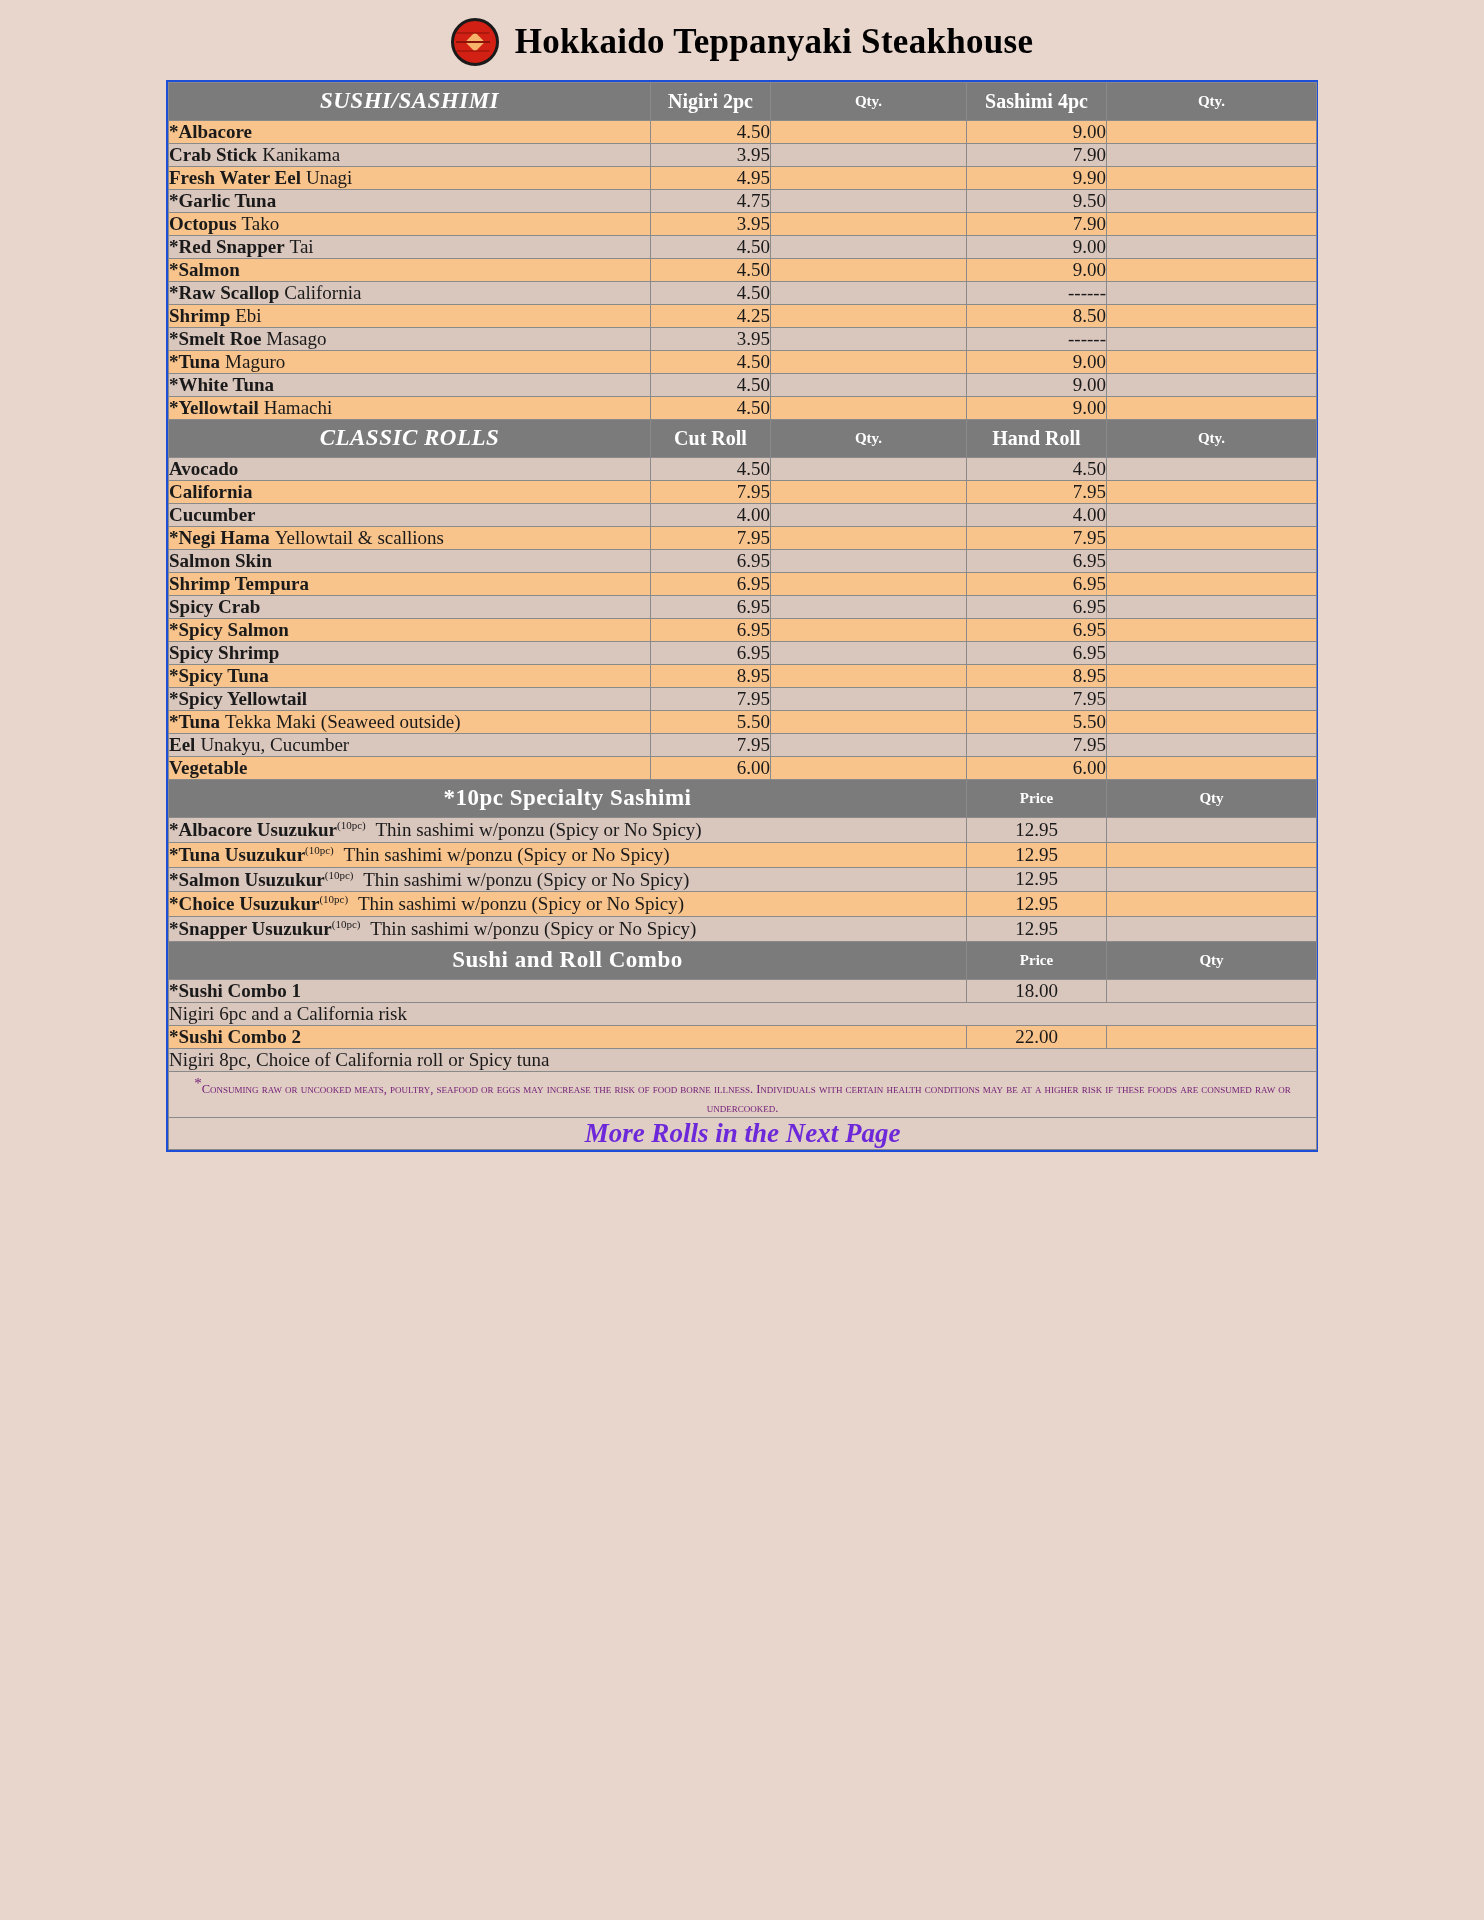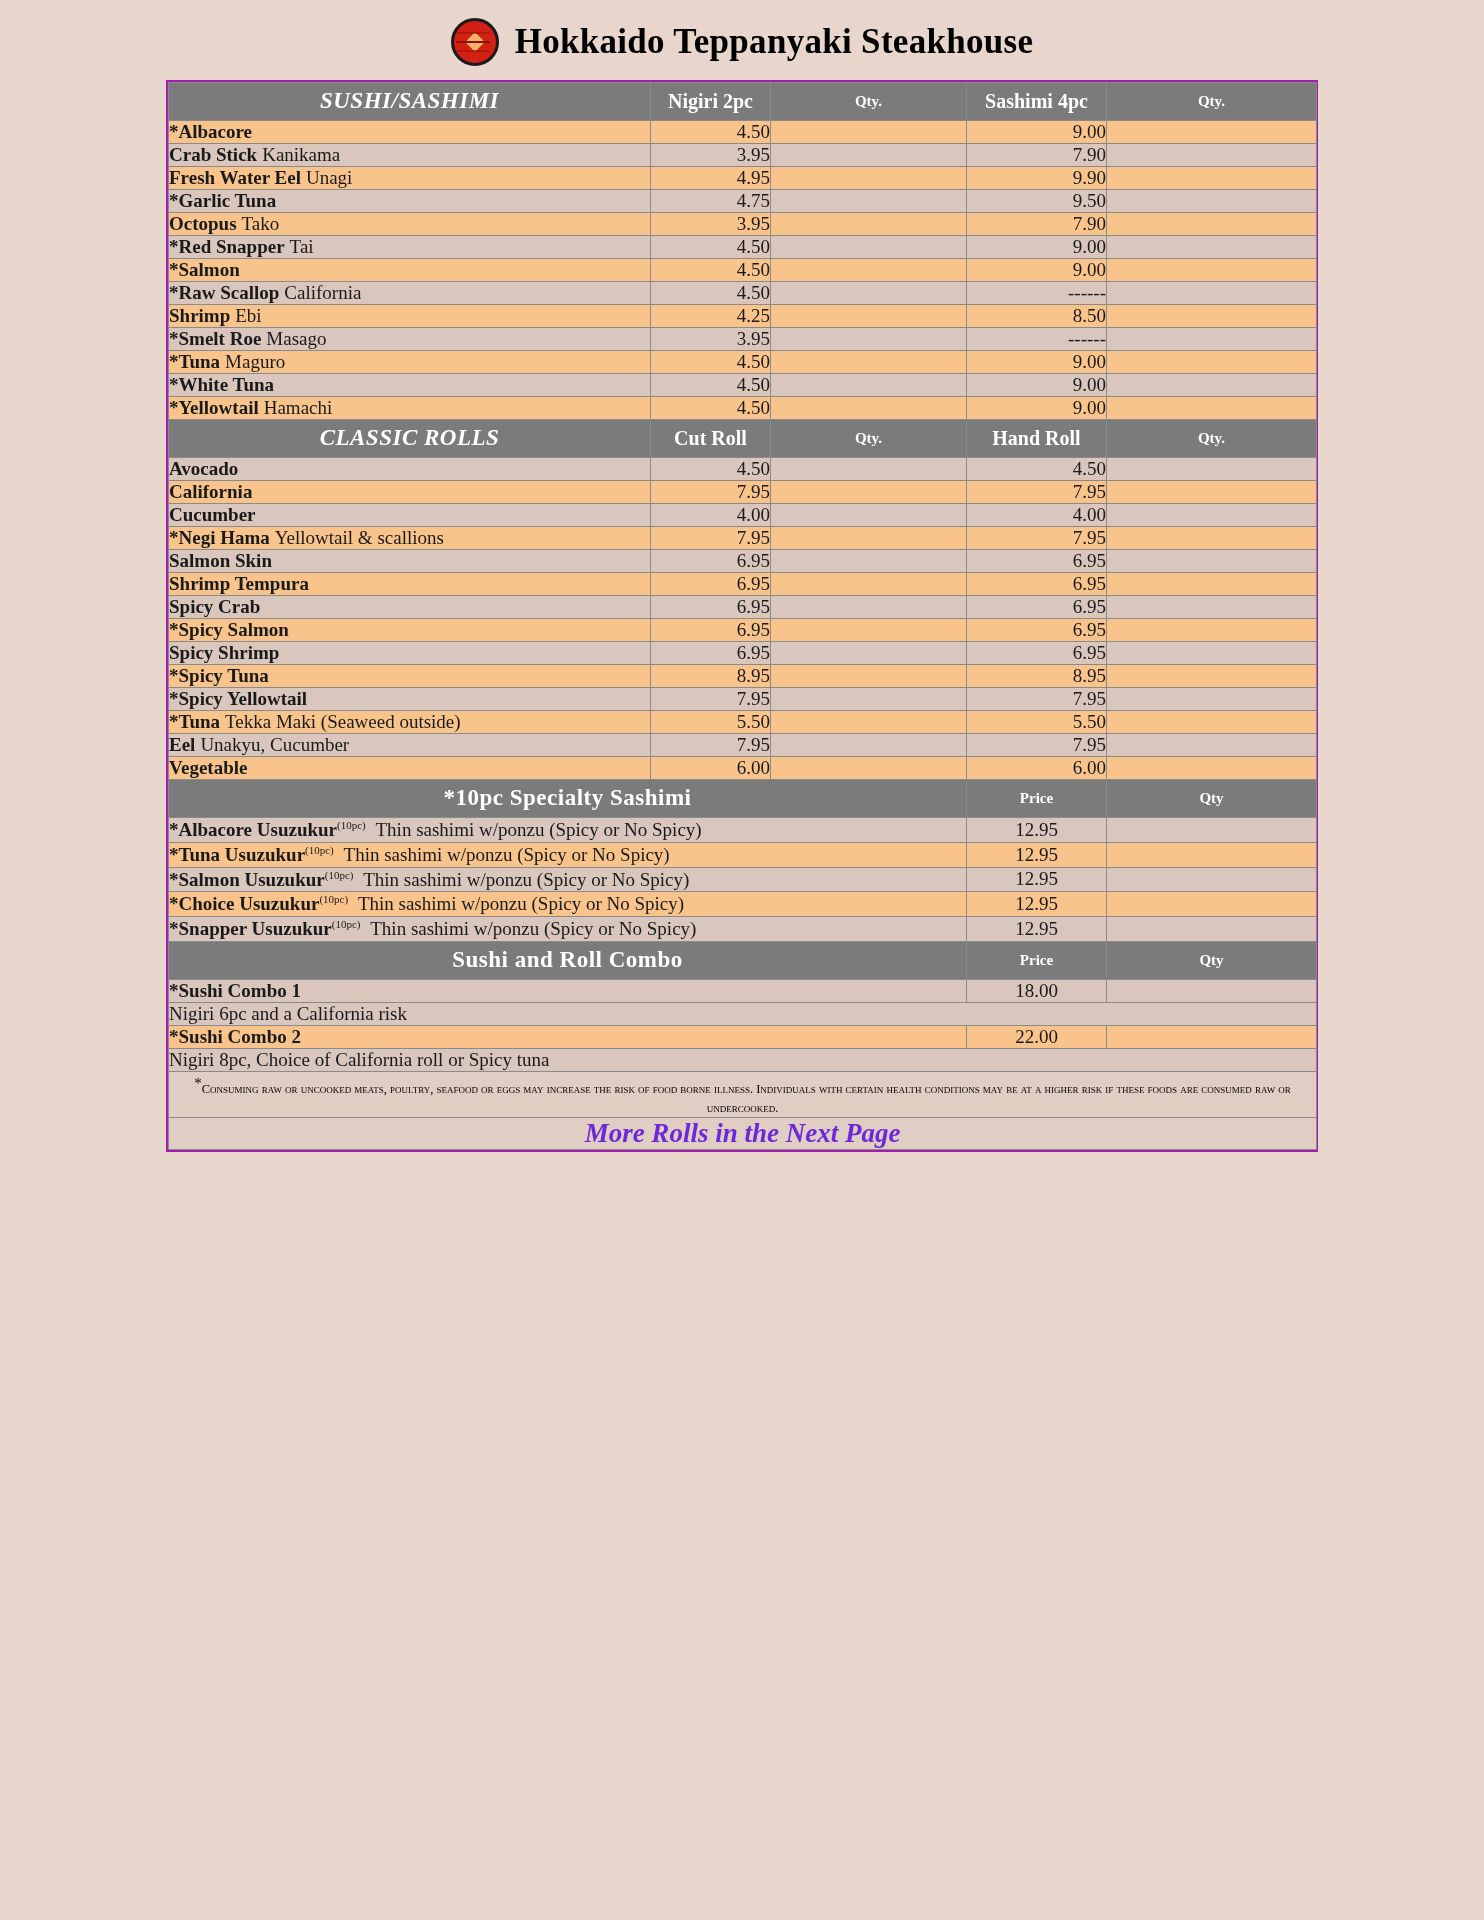--- a/index.html
+++ b/index.html
@@ -62,21 +62,21 @@
   .restaurant-title {
     font-family: "Liberation Serif", serif;
     font-weight: bold;
     font-size: 35px;
     color: #000000;
     letter-spacing: 0.3px;
   }
   .menu-frame {
     margin: 10px auto;
     width: 1152px;
-    border: 2px solid #a21caf;
+    border: 2px solid #1d4ed8;
     background: #e8d5cb;
     box-sizing: border-box;
   }
   table.menu {
     width: 100%;
     border-collapse: collapse;
     table-layout: fixed;
   }
   table.menu td, table.menu th {
     border: 1px solid #8a8a8a;
@@ -166,21 +166,21 @@
   .combo-sub td {
     padding: 8px 0 9px 28px;
     font-size: 19px;
   }
   .disclaimer td {
     padding: 12px 40px 10px 40px;
     text-align: center;
     font-variant: small-caps;
     font-size: 12.5px;
     line-height: 1.5;
-    color: #000000;
+    color: #701a75;
     background: #e0cdc4;
   }
   .disclaimer sup {
     font-size: 15px;
   }
   .footer-note td {
     text-align: center;
     padding: 10px 0 14px 0;
     background: #e0cdc4;
   }

